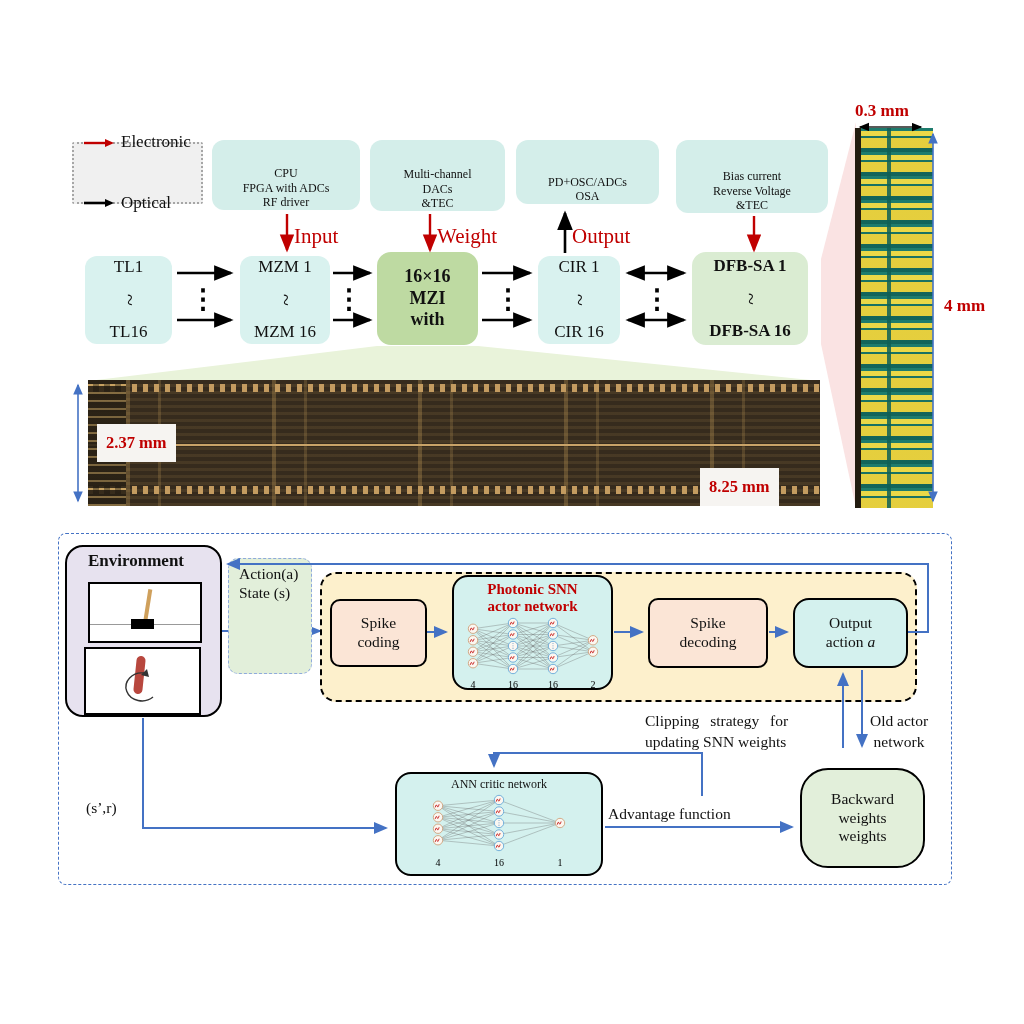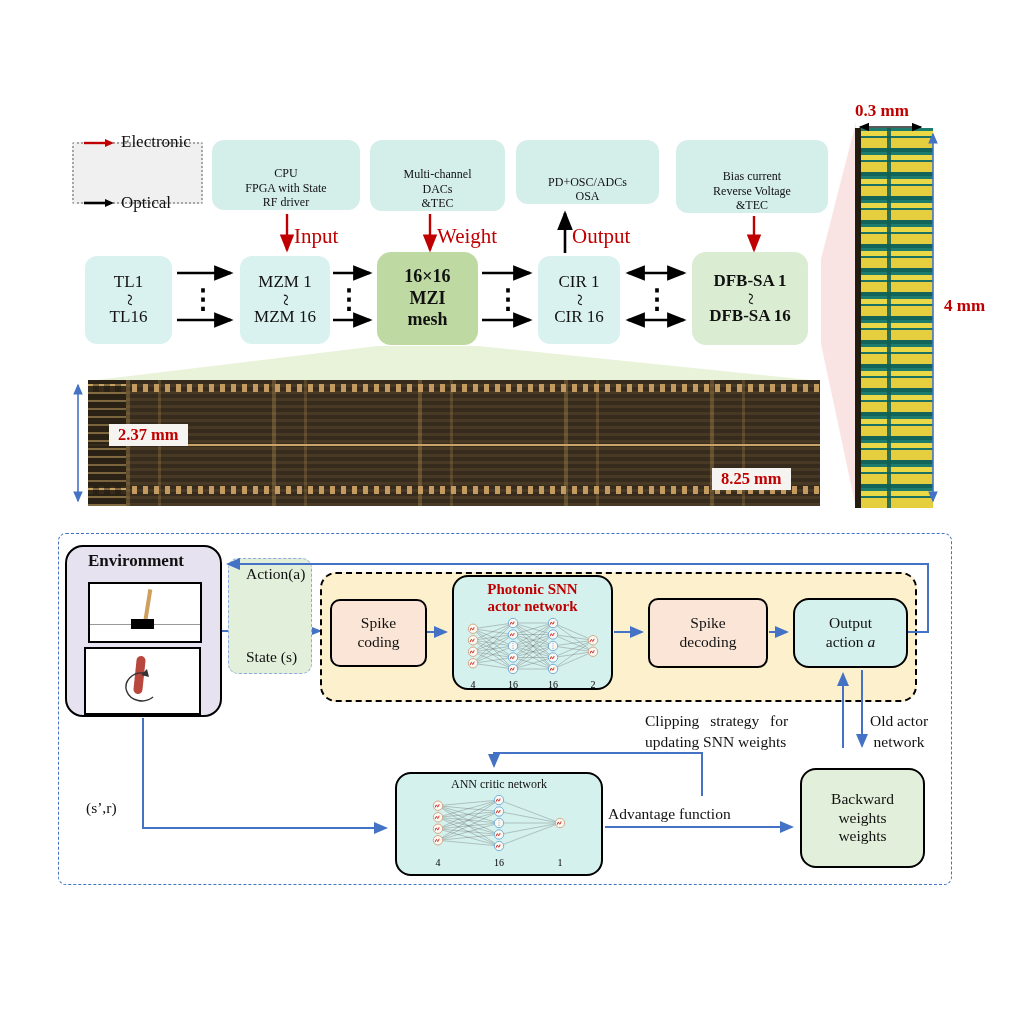--- a/index.html
+++ b/index.html
@@ -9,26 +9,26 @@
   #under{z-index:1;} #over{z-index:3;}
   .box{position:absolute;box-sizing:border-box;display:flex;flex-direction:column;
        align-items:center;justify-content:center;text-align:center;line-height:1.22;z-index:2;}
   .cyan{background:#d4eeea;border-radius:12px;}
   .cyan2{background:#d9f2ef;border-radius:12px;}
   .greenbold{background:#bedaa2;border-radius:14px;font-weight:bold;}
   .greenlt{background:#daecd2;border-radius:14px;font-weight:bold;}
   .legend{border:2px dotted #a6a6a6;background:#f0f0f0;border-radius:2px;
           flex-direction:column;align-items:flex-start;justify-content:center;gap:8px;padding-left:8px;}
   .legrow{display:flex;align-items:center;gap:5px;font-size:17px;}
-  .t17{font-size:17px;} .t16{font-size:12px;justify-content:flex-end;} .t15{font-size:15.5px;}
+  .t17{font-size:17px;gap:15px;} .t16{font-size:12px;justify-content:flex-end;} .t15{font-size:15.5px;}
   .tilde{display:inline-block;transform:rotate(90deg);font-size:22px;line-height:12px;height:14px;}
   .redlbl{position:absolute;z-index:4;color:#c00000;font-size:21px;}
   .dimlbl{position:absolute;z-index:4;color:#c00000;font-weight:bold;font-size:17px;}
   .chiplbl{position:absolute;z-index:4;color:#c00000;font-weight:bold;font-size:16.5px;
-           background:#f6f4f1;padding:1px 9px;margin-left:12px;}
+           background:#f6f4f1;padding:9px 9px;}
   .chip{position:absolute;z-index:2;background-color:#362b1d;
     background-image:
       linear-gradient(#c9a368,#c9a368),
       repeating-linear-gradient(90deg,#c39b60 0 5px,transparent 5px 11px),
       repeating-linear-gradient(90deg,#c39b60 0 5px,transparent 5px 11px),
       repeating-linear-gradient(90deg,transparent 0 38px,rgba(200,160,90,.30) 38px 42px,transparent 42px 70px,rgba(200,160,90,.22) 70px 73px,transparent 73px 146px),
       repeating-linear-gradient(0deg,rgba(150,120,70,.18) 0 3px,transparent 3px 7px);
     background-size:100% 2px,100% 8px,100% 8px,100% 100%,100% 100%;
     background-position:0 52%,0 4px,0 calc(100% - 12px),0 0,0 0;
     background-repeat:no-repeat,no-repeat,no-repeat,repeat,repeat;}
@@ -36,25 +36,25 @@
     background:repeating-linear-gradient(0deg,rgba(205,170,100,.45) 0 2px,rgba(40,32,20,.9) 2px 8px);}
   .laserbar{position:absolute;z-index:2;background-color:#17695e;border-left:6px solid #221c10;
     background-image:
       linear-gradient(90deg,transparent 0 36%,rgba(15,95,85,.85) 36% 41%,transparent 41%),
       repeating-linear-gradient(180deg,rgba(30,125,110,.95) 0 3px,rgba(246,222,70,.95) 3px 8px,rgba(25,115,100,.9) 8px 10px,rgba(240,212,60,.95) 10px 20px,rgba(18,100,90,.95) 20px 24px);}
   .dashedblue{position:absolute;z-index:1;border:1.6px dashed #4472c4;border-radius:8px;}
   .envbox{background:#e7e2ef;border:2.5px solid #000;border-radius:18px;}
   .envtitle{position:absolute;z-index:3;font-weight:bold;font-size:17px;}
   .panel{position:absolute;z-index:3;background:#fff;border:2px solid #000;}
   .greenstate{background:#e2efda;border:1.6px dashed #8faadc;border-radius:10px;
-              justify-content:space-between;align-items:flex-start;padding:6px 0 6px 17px;text-align:left;}
+              justify-content:flex-start;align-items:flex-start;padding:6px 0 6px 10px;text-align:left;}
   .orange{position:absolute;z-index:2;background:#fdf0cc;border:2.6px dashed #000;border-radius:16px;}
   .peach{background:#fbe5d6;border:2px solid #000;border-radius:10px;text-align:right;}
   .cyanb{background:#d4f1ee;border:2.5px solid #000;border-radius:16px;}
-  .greenb{background:#e2efda;border:2.5px solid #000;border-radius:16px;}
+  .greenb{background:#e2efda;border:2.5px solid #000;border-radius:28px;}
   .actortitle{color:#c00000;font-weight:bold;font-size:15px;line-height:1.15;}
   .lbl{position:absolute;z-index:4;font-size:15.5px;line-height:1.35;margin-top:8px;}
   .cart{position:absolute;background:#000;}
   .pole{position:absolute;background:#cfa05c;}
   .rod{position:absolute;background:#b8473e;border-radius:5px;}
 </style>
 </head>
 <body>
 
 <div id="canvas">
@@ -82,21 +82,21 @@
       <svg width="34" height="12">
         <path d="M2,6 L24,6" stroke="#000" stroke-width="2.6"></path>
           <path d="M23,2 L32,6 L23,10 z" fill="#000"></path>
       </svg>
       <span>Optical</span>
     </div>
   </div>
 
   <div class="box cyan t16" style="left:212px;top:140px;width:148px;height:70px;">
     <div>CPU</div>
-    <div>FPGA with State</div>
+    <div>FPGA with ADCs</div>
     <div>RF driver</div>
   </div>
   <div class="box cyan t16" style="left:370px;top:140px;width:135px;height:71px;">
     <div>Multi-channel</div>
     <div>DACs</div>
     <div>&amp;TEC</div>
   </div>
   <div class="box cyan t16" style="left:516px;top:140px;width:143px;height:64px;">
     <div>PD+OSC/ADCs</div>
     <div>OSA</div>
@@ -117,21 +117,21 @@
     <div>TL16</div>
   </div>
   <div class="box cyan2 t17" style="left:240px;top:256px;width:90px;height:88px;white-space:nowrap;">
     <div>MZM 1</div>
     <div class="tilde">~</div>
     <div>MZM 16</div>
   </div>
   <div class="box greenbold" style="left:377px;top:252px;width:101px;height:93px;font-size:18px;">
     <div>16×16</div>
     <div>MZI</div>
-    <div>mesh</div>
+    <div>with</div>
   </div>
   <div class="box cyan2 t17" style="left:538px;top:256px;width:82px;height:88px;">
     <div>CIR 1</div>
     <div class="tilde">~</div>
     <div>CIR 16</div>
   </div>
   <div class="box greenlt t17" style="left:692px;top:252px;width:116px;height:93px;">
     <div>DFB-SA 1</div>
     <div class="tilde" style="font-weight:normal;">~</div>
     <div>DFB-SA 16</div>

